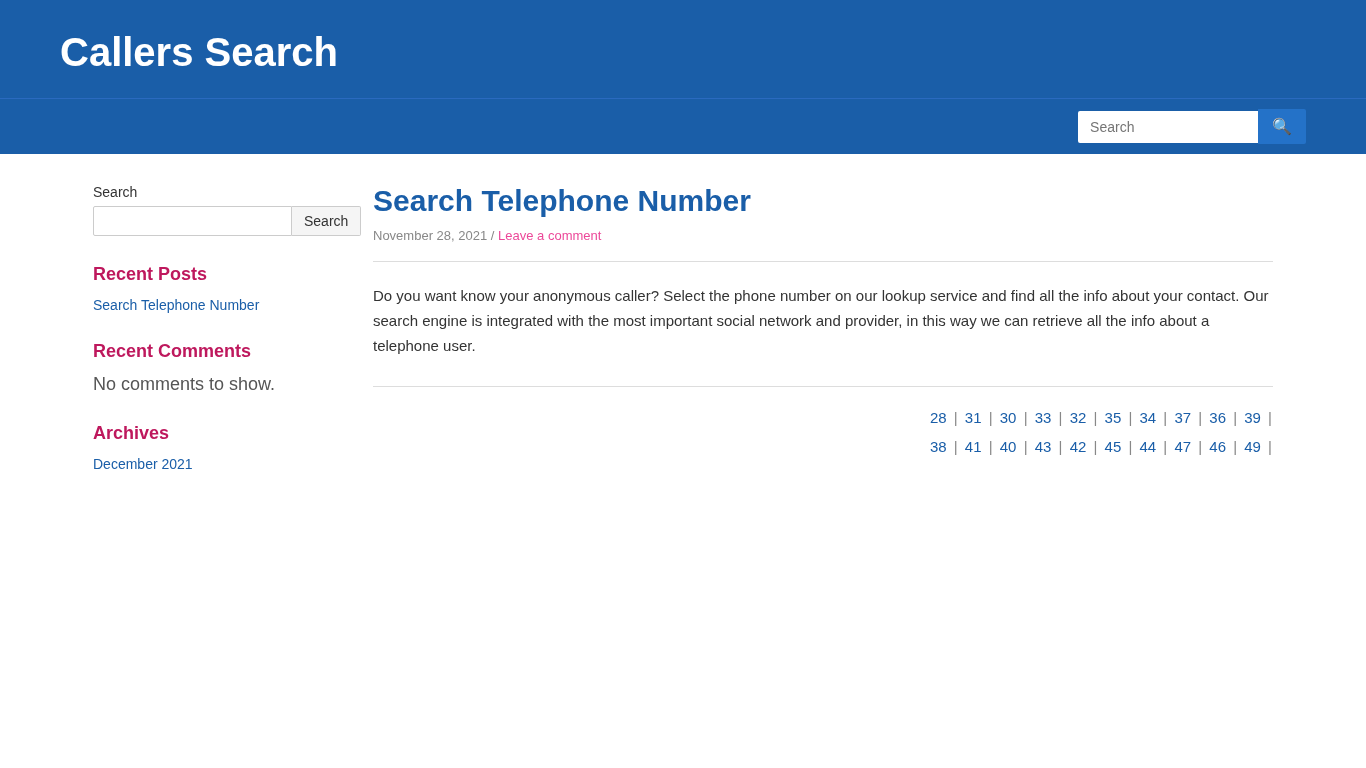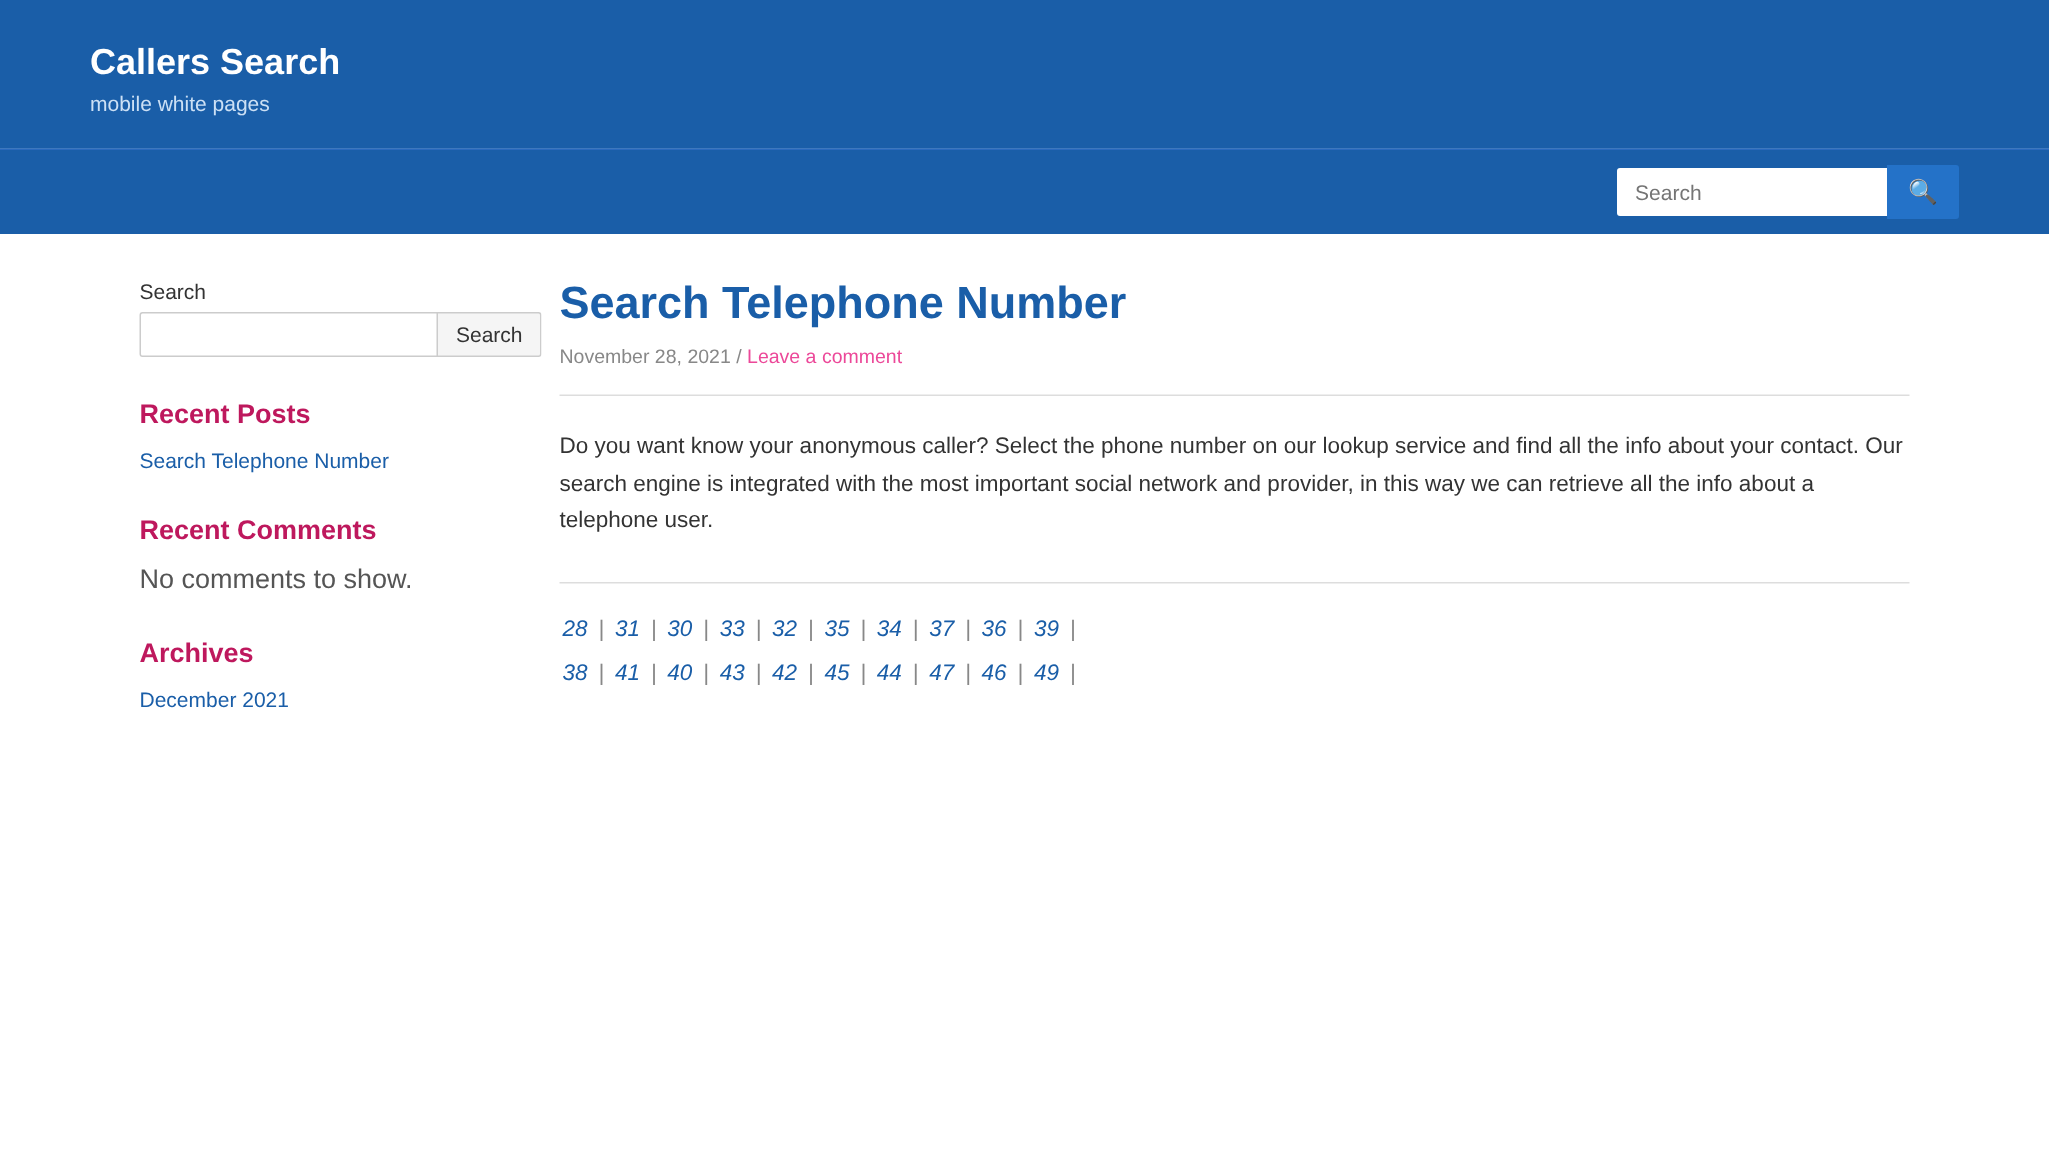--- a/index.html
+++ b/index.html
@@ -4,21 +4,21 @@
   <style>
     * { box-sizing: border-box; margin: 0; padding: 0; }
     body { font-family: Georgia, 'Times New Roman', serif; background: #fff; color: #333; font-size: 15px; }
 
     
     #site-header {
       background: #1a5ea8;
       padding: 28px 60px 22px 60px;
     }
     #site-title {
-      font-size: 24px;
+      font-size: 40px;
       font-weight: bold;
       color: #fff;
       line-height: 1.2;
       font-family: Arial, sans-serif;
     }
     #site-subtitle {
       color: #cce0f5;
       font-size: 14px;
       margin-top: 4px;
       font-family: Arial, sans-serif;
@@ -158,44 +158,42 @@
     }
     #article-divider-bottom {
       border: none;
       border-top: 1px solid #ddd;
       margin-top: 28px;
       margin-bottom: 22px;
     }
 
     
     #pagination {
-      text-align: left;
-      font-family: Arial, sans-serif;
-      font-style: italic;
+      text-align: right;
+      font-family: Arial, sans-serif;
     }
     .page-row {
       margin-bottom: 12px;
       font-size: 15px;
     }
     .page-link {
       color: #1a5ea8;
       text-decoration: none;
       margin: 0 2px;
     }
     .page-sep {
       color: #888;
       margin: 0 1px;
     }
   </style>
 </head>
 <body>
 
 <header id="site-header">
   <div id="site-title">Callers Search</div>
-  <div id="site-subtitle">mobile white pages</div>
 </header>
 
 <nav id="nav-bar">
   <form id="header-search-form">
     <input id="header-search-input" type="text" placeholder="Search" style="">
     <button id="header-search-button" type="submit">🔍</button>
   </form>
 </nav>
 
 <div id="main-wrapper">

